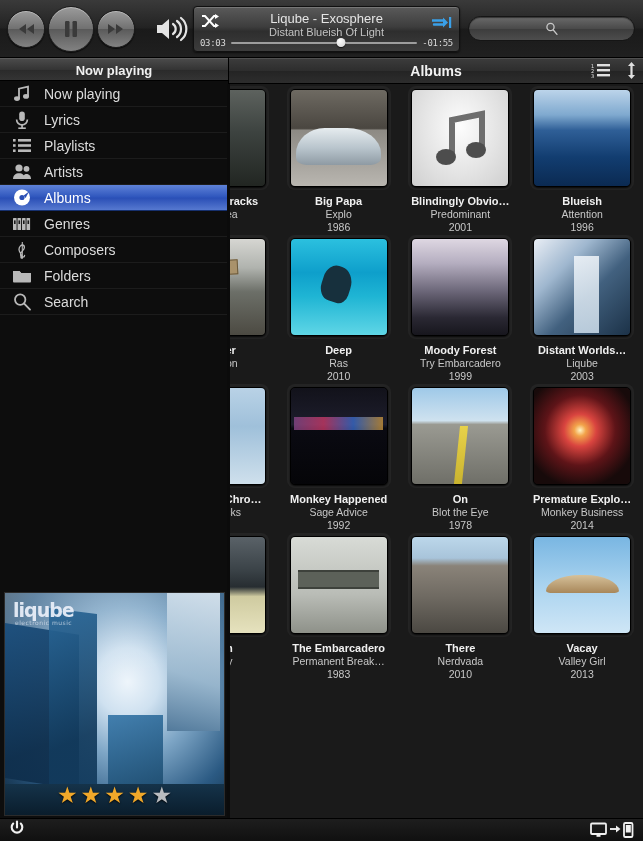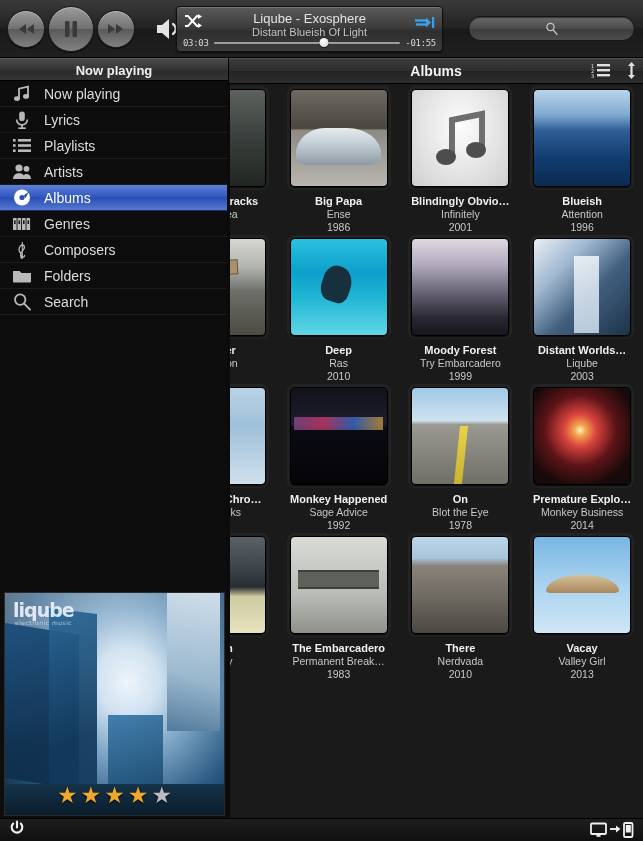--- a/index.html
+++ b/index.html
@@ -29,21 +29,21 @@
     display:flex; align-items:center; justify-content:center;
     position:relative;
   }
   .tbtn.small{ width:38px; height:38px; }
   .tbtn.big{ width:46px; height:46px; }
   .tbtn svg{ display:block; }
   .volwrap{ margin-left:17px; display:flex; align-items:center; }
 
   
   #nowbar{
-    position:absolute; left:176px; top:6px; width:267px; height:46px;
+    position:absolute; left:193px; top:6px; width:267px; height:46px;
     background:linear-gradient(#5a5a5a,#3d3d3d 45%,#2e2e2e 55%,#3c3c3c);
     border:1px solid #101010;
     border-radius:4px;
     box-shadow:inset 0 1px 0 rgba(255,255,255,.18), 0 1px 2px rgba(0,0,0,.6);
     padding:3px 7px 0 7px;
   }
   #np-title{ text-align:center; font-size:13px; color:#e4e4e4; line-height:15px; margin-top:1px;
              white-space:nowrap; overflow:hidden; text-overflow:ellipsis; }
   #np-sub{ text-align:center; font-size:11px; color:#c2c2c2; line-height:13px;
            white-space:nowrap; overflow:hidden; text-overflow:ellipsis; }
@@ -311,33 +311,33 @@
           </div>
           <div class="a-title">asement Tracks</div>
           <div class="a-artist">Panacea</div>
           <div class="a-year">1999</div>
         </div>
         <div class="album">
           <div class="cover">
             <div class="inner art-bigpapa"></div>
           </div>
           <div class="a-title">Big Papa</div>
-          <div class="a-artist">Ense</div>
+          <div class="a-artist">Explo</div>
           <div class="a-year">1986</div>
         </div>
         <div class="album">
           <div class="cover">
             <div class="inner art-note"><svg width="98" height="98" viewBox="0 0 98 98">
                 <path d="M40 66 V30 L70 24 V58" stroke="#6e6e6e" stroke-width="6" fill="none"></path>
                 <ellipse cx="34" cy="67" rx="10" ry="8" fill="#4d4d4d"></ellipse>
                 <ellipse cx="64" cy="60" rx="10" ry="8" fill="#4d4d4d"></ellipse>
               </svg></div>
           </div>
           <div class="a-title">Blindingly Obvio…</div>
-          <div class="a-artist">Infinitely</div>
+          <div class="a-artist">Predominant</div>
           <div class="a-year">2001</div>
         </div>
         <div class="album">
           <div class="cover">
             <div class="inner art-blueish"></div>
           </div>
           <div class="a-title">Blueish</div>
           <div class="a-artist">Attention</div>
           <div class="a-year">1996</div>
         </div>

